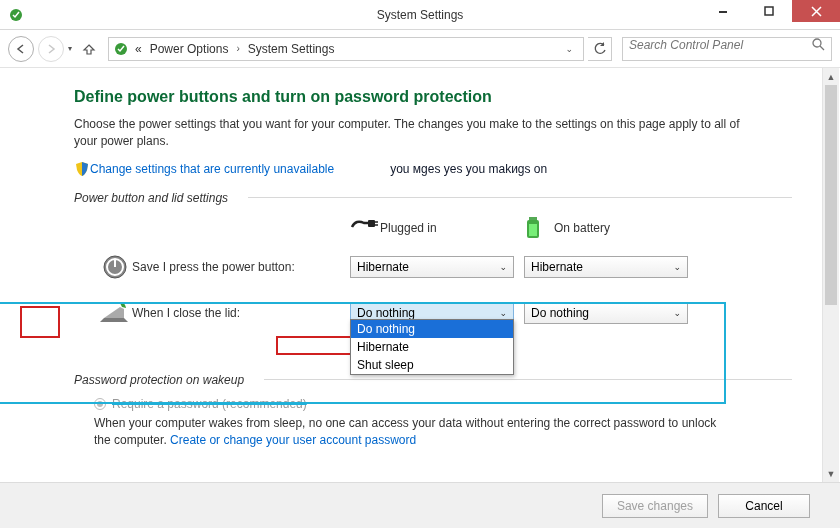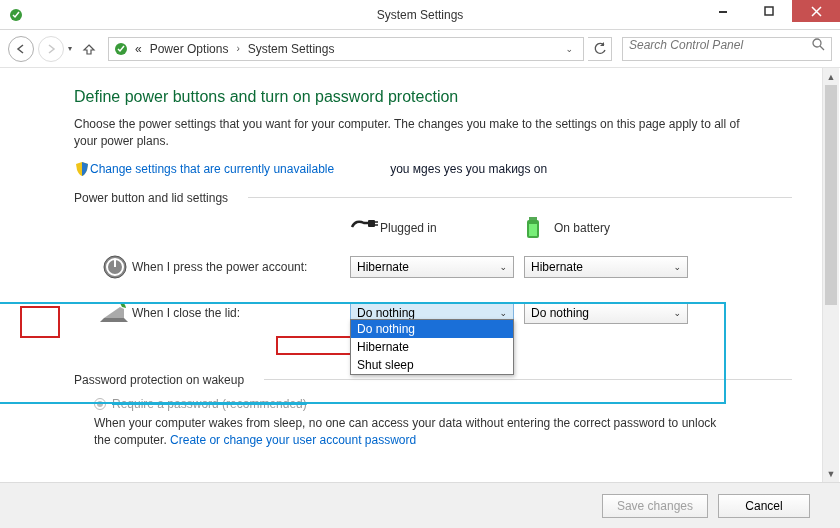--- a/index.html
+++ b/index.html
@@ -29,28 +29,28 @@
 .searchbox { width: 210px; height: 24px; border: 1px solid #ccc; margin-left: 6px; display: flex; align-items: flex-start; padding: 0 6px; }
 .searchbox input { border: none; outline: none; flex: 1; font-size: 12px; color: #888; font-style: italic; }
 .searchbox .sicon { font-size: 12px; color: #777; }
 
 
 .content-wrap { position: absolute; top: 68px; left: 0; right: 18px; bottom: 46px; overflow: hidden; padding: 20px 30px 0 74px; }
 .scrollbar { position: absolute; top: 68px; right: 1px; bottom: 46px; width: 17px; background: #f0f0f0; border-left: 1px solid #e3e3e3; }
 .scrollbar .arrow { height: 17px; display: flex; align-items: center; justify-content: center; font-size: 9px; color: #606060; }
 .scrollbar .thumb { position: absolute; top: 17px; left: 2px; right: 2px; height: 220px; background: #cdcdcd; }
 
-h1.page-heading { color: #0b6b36; font-size: 16px; font-weight: 400; margin-bottom: 10px; }
+h1.page-heading { color: #0b6b36; font-size: 16px; font-weight: 700; margin-bottom: 10px; }
 .desc { font-size: 12px; color: #333; line-height: 1.45; margin-bottom: 10px; max-width: 680px; }
 .shield-row { display: flex; align-items: center; gap: 0; margin-bottom: 14px; }
 .shield-icon { width: 16px; height: 16px; }
 .link { color: #0066cc; font-size: 12px; cursor: pointer; }
 .ghost-text { font-size: 12px; color: #0f172a; margin-left: 56px; }
 
-.section-header { display: flex; align-items: center; gap: 20px; margin: 8px 0 10px 0; }
+.section-header { display: flex; align-items: center; gap: 20px; margin: 8px 0 10px 0; font-style: italic; }
 .section-header .label { font-size: 12px; color: #333; }
 .section-header .rule { flex: 1; height: 1px; background: #d8d8d8; }
 
 .columns-header { display: flex; align-items: center; margin-bottom: 10px; }
 .col-spacer { width: 276px; }
 .col-head { width: 174px; display: flex; align-items: center; gap: 8px; font-size: 12px; color: #333; }
 .col-head .ico { width: 22px; height: 26px; display: inline-block; }
 
 .setting-row { display: flex; align-items: center; height: 32px; position: relative; }
 .setting-row .row-icon { width: 34px; height: 28px; margin-left: 24px; display: flex; align-items: center; justify-content: center; }
@@ -214,21 +214,21 @@
   </div>
 
   <div class="setting-row">
     <span class="row-icon">
       <svg width="26" height="26">
           <circle cx="13" cy="13" r="11" fill="#888" stroke="#555"></circle>
           <circle cx="13" cy="13" r="8" fill="none" stroke="#fff" stroke-width="2"></circle>
           <line x1="13" y1="5" x2="13" y2="13" stroke="#fff" stroke-width="2"></line>
         </svg>
     </span>
-    <span class="row-label">When I press the power account:</span>
+    <span class="row-label">Save I press the power button:</span>
     <div class="combo">
       <span>Hibernate</span>
       <span class="caret">⌄</span>
     </div>
     <div class="combo">
       <span>Hibernate</span>
       <span class="caret">⌄</span>
     </div>
   </div>
 

